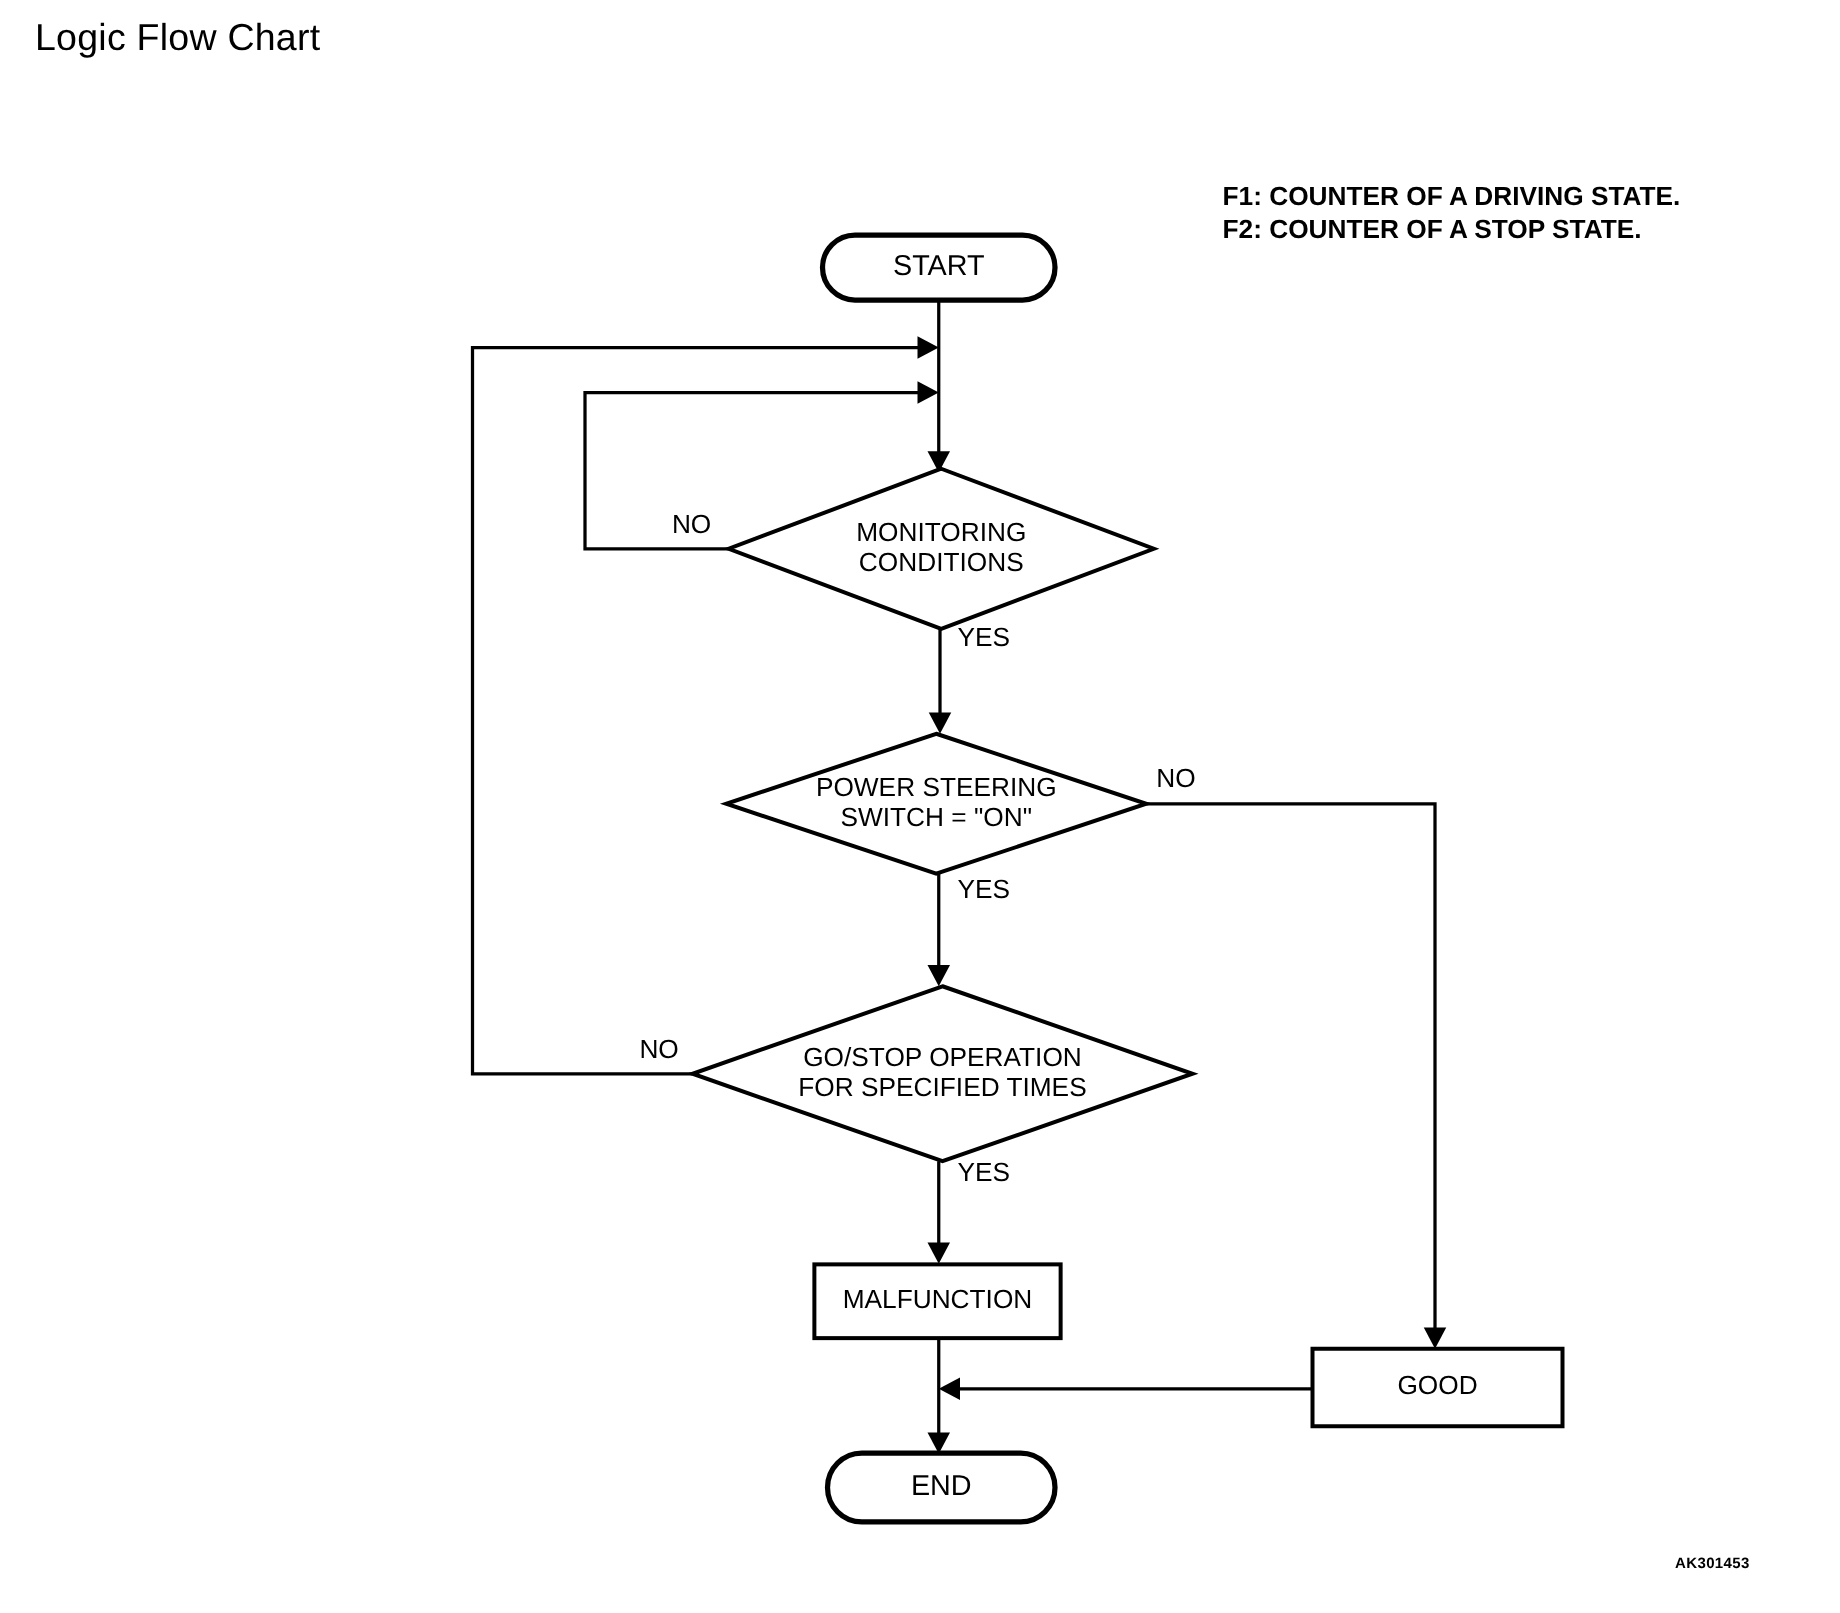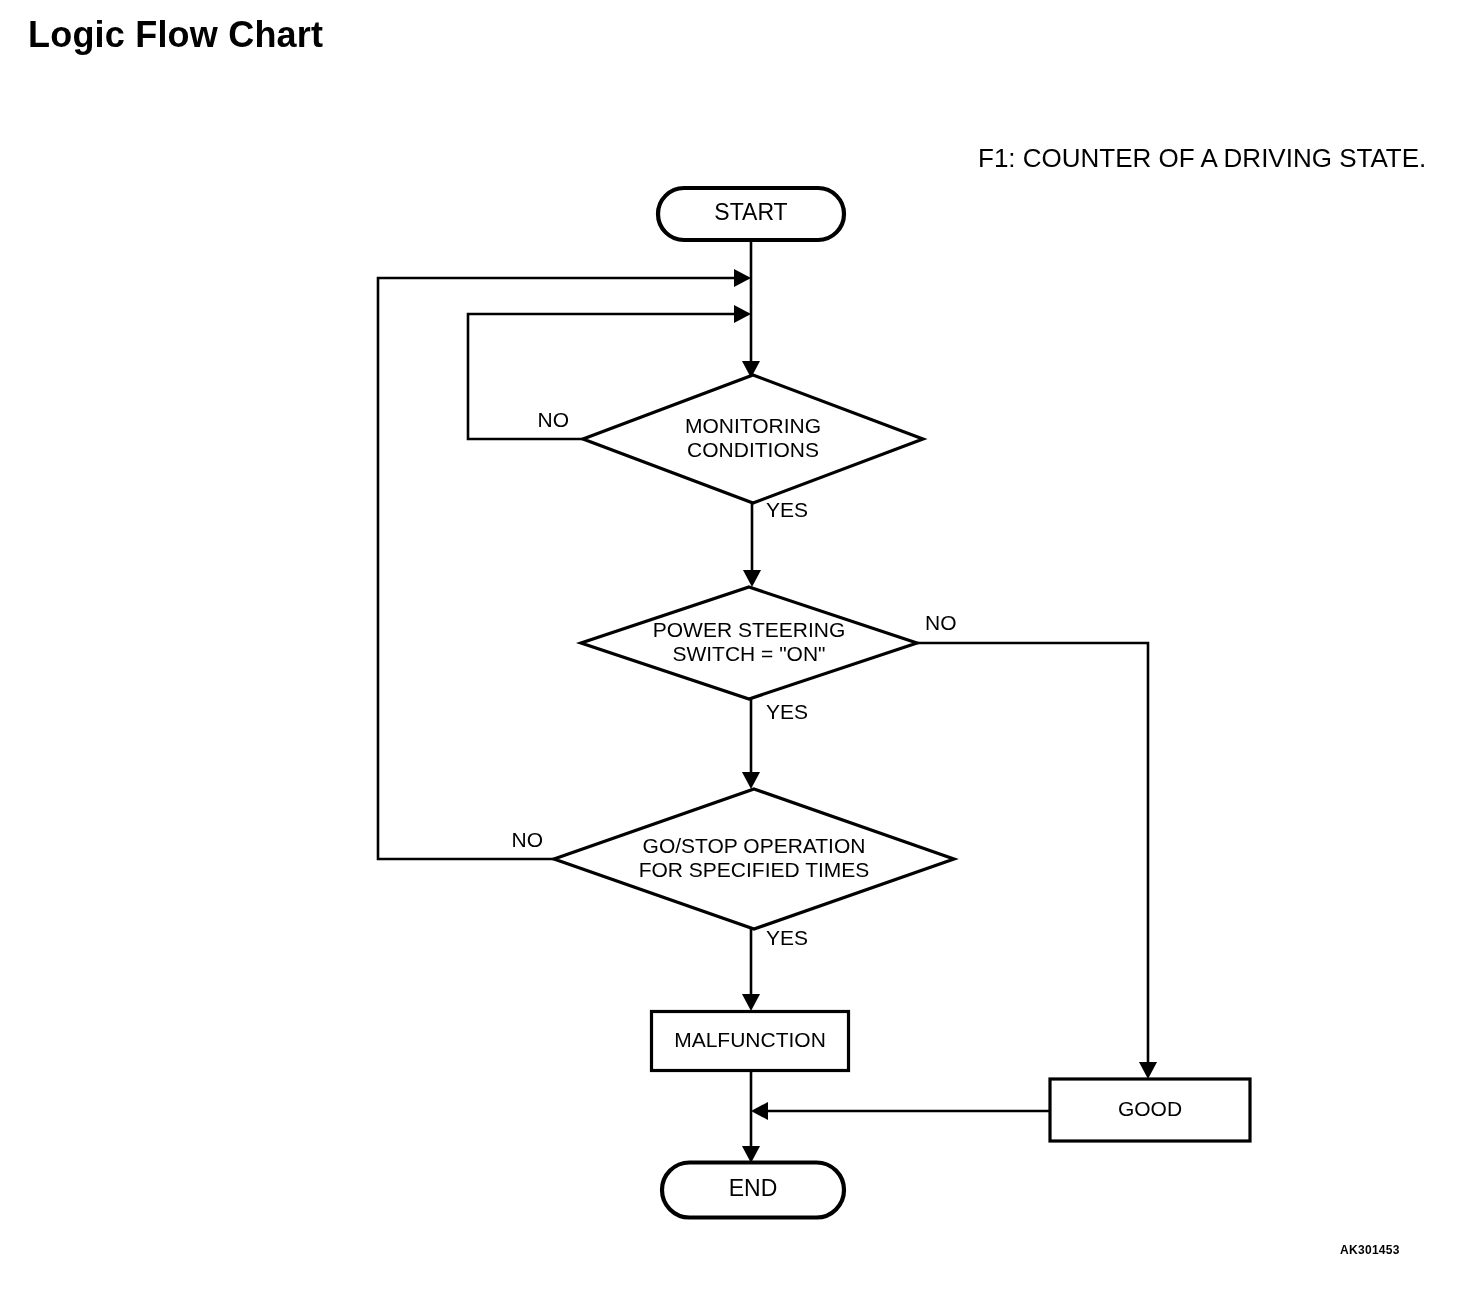--- a/index.html
+++ b/index.html
@@ -12,33 +12,34 @@
     height: 1290px;
     position: relative;
     font-family: "Liberation Sans", sans-serif;
     color: #000000;
     overflow: hidden;
   }
   #page-title {
     position: absolute;
     left: 28px;
     top: 14px;
-    font-size: 36px;
-    font-weight: bold;
+    font-size: 30px;
+    font-weight: normal;
     letter-spacing: 0.2px;
     white-space: nowrap;
     text-align: center;
   }
   #legend {
     position: absolute;
     left: 978px;
     top: 145px;
-    font-size: 26px;
+    font-size: 21px;
     line-height: 26px;
     white-space: nowrap;
+    font-weight: bold;
   }
   #legend div { white-space: nowrap; }
   #ref-code {
     position: absolute;
     left: 1340px;
     top: 1243px;
     font-size: 12px;
     font-weight: bold;
     letter-spacing: 0.3px;
   }
@@ -97,20 +98,21 @@
   .branch-label.anchor-start { text-anchor: start; }
   .branch-label.anchor-end { text-anchor: end; }
 </style>
 </head>
 <body>
 
 <div id="page-title">Logic Flow Chart</div>
 
 <div id="legend">
   <div>F1: COUNTER OF A DRIVING STATE.</div>
+  <div>F2: COUNTER OF A STOP STATE.</div>
 </div>
 
 <svg id="flow-svg" viewBox="0 0 1472 1290">
   <g id="edge-layer">
       <g>
         <path d="M751 240 L751 372" class="conn"></path>
         <polygon points="742,361 760,361 751,378" class="arrow-head"></polygon>
       </g>
       <g>
         <path d="M583 439 L468 439 L468 314 L740 314" class="conn"></path>

